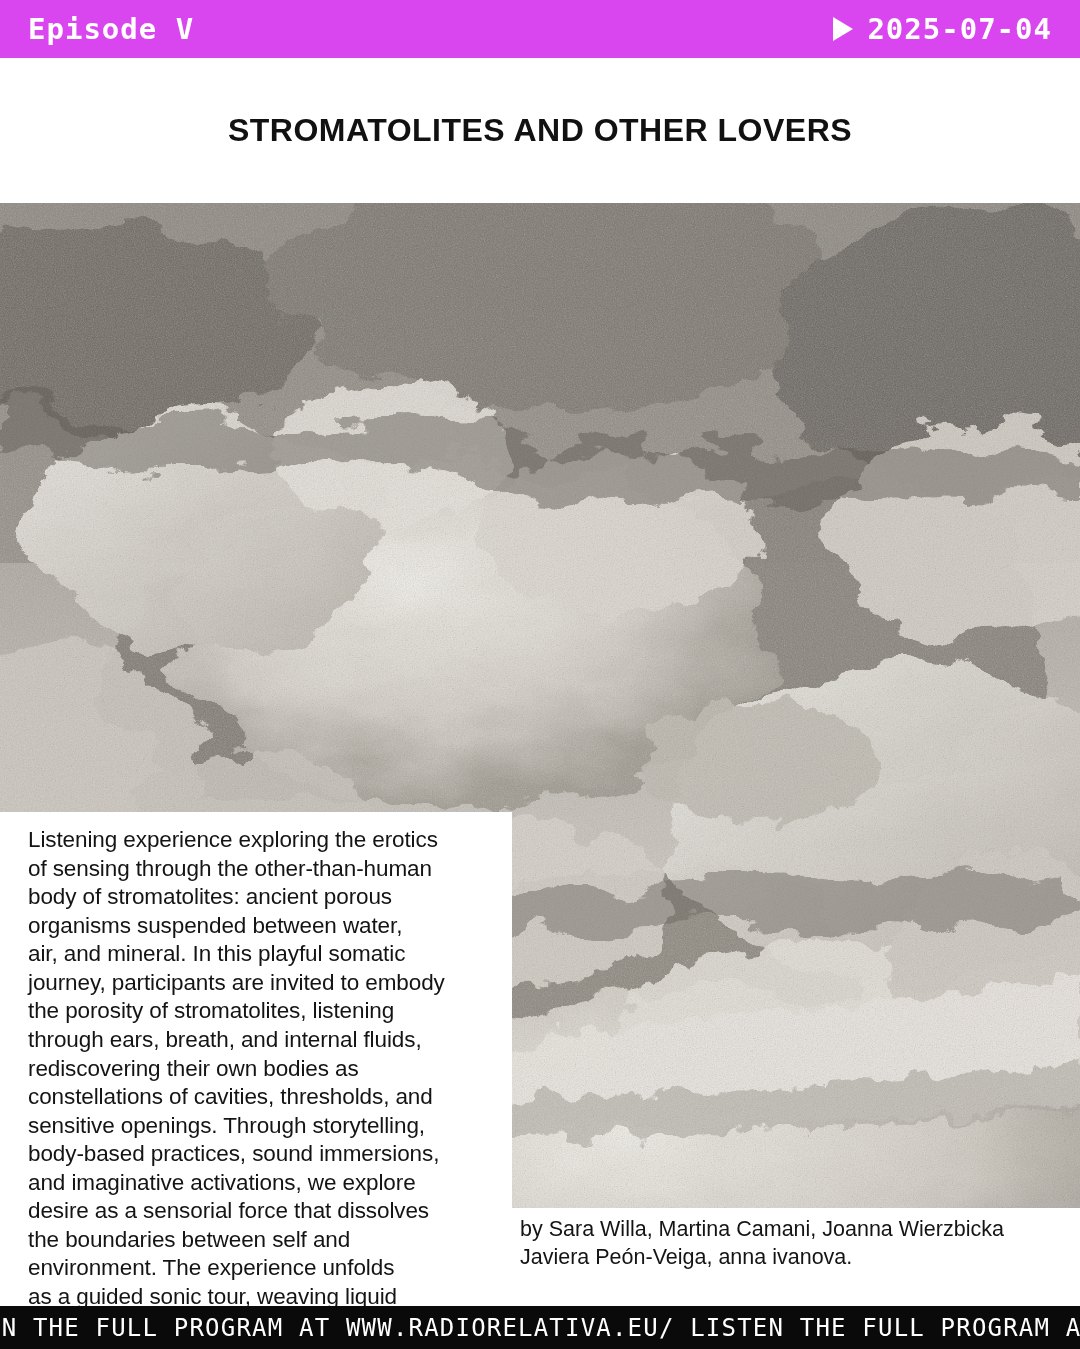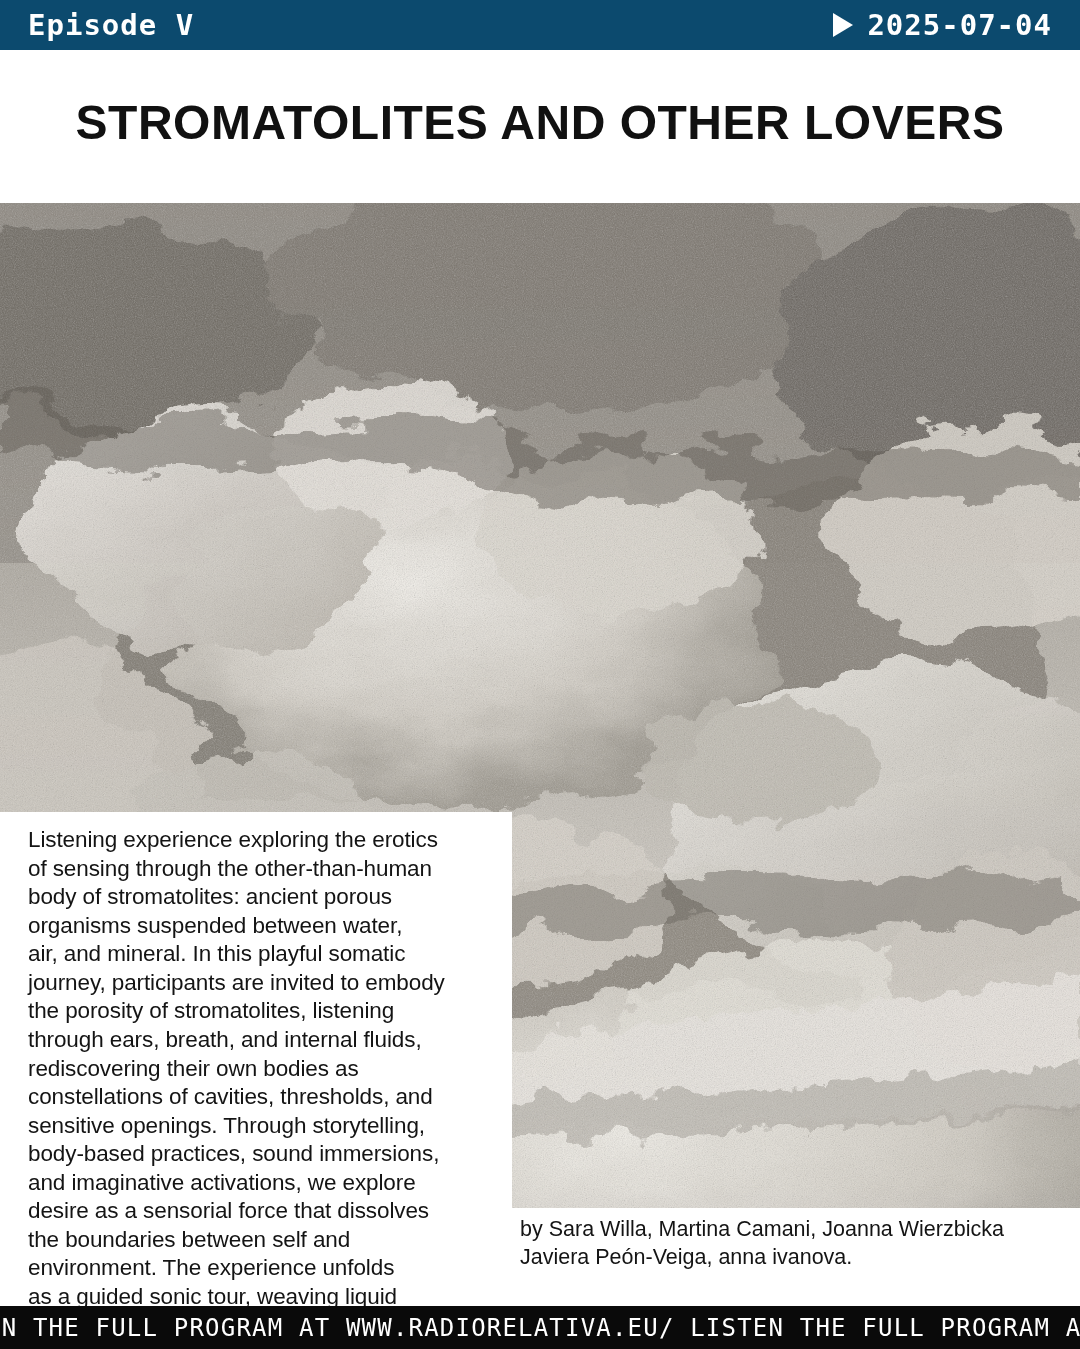--- a/index.html
+++ b/index.html
@@ -10,22 +10,22 @@
   body {
     width: 1080px;
     height: 1349px;
     overflow: hidden;
     font-family: "Liberation Sans", sans-serif;
     position: relative;
   }
 
   
   .topbar {
-    height: 50px;
-    background: #0c4a6e;
+    height: 58px;
+    background: #d946ef;
     color: #ffffff;
     display: flex;
     align-items: center;
     justify-content: space-between;
     padding: 0 28px;
     box-sizing: border-box;
     font-family: "DejaVu Sans Mono", monospace;
     font-size: 29px;
     letter-spacing: 1px;
   }
@@ -52,21 +52,21 @@
   .title-area {
     height: 145px;
     display: flex;
     align-items: center;
     justify-content: center;
     background: #ffffff;
   }
   .title {
     font-family: "Liberation Sans", sans-serif;
     font-weight: 700;
-    font-size: 48px;
+    font-size: 32px;
     letter-spacing: 0.5px;
     color: #111111;
     text-align: center;
     white-space: nowrap;
   }
 
   
   .hero {
     position: absolute;
     top: 203px;

